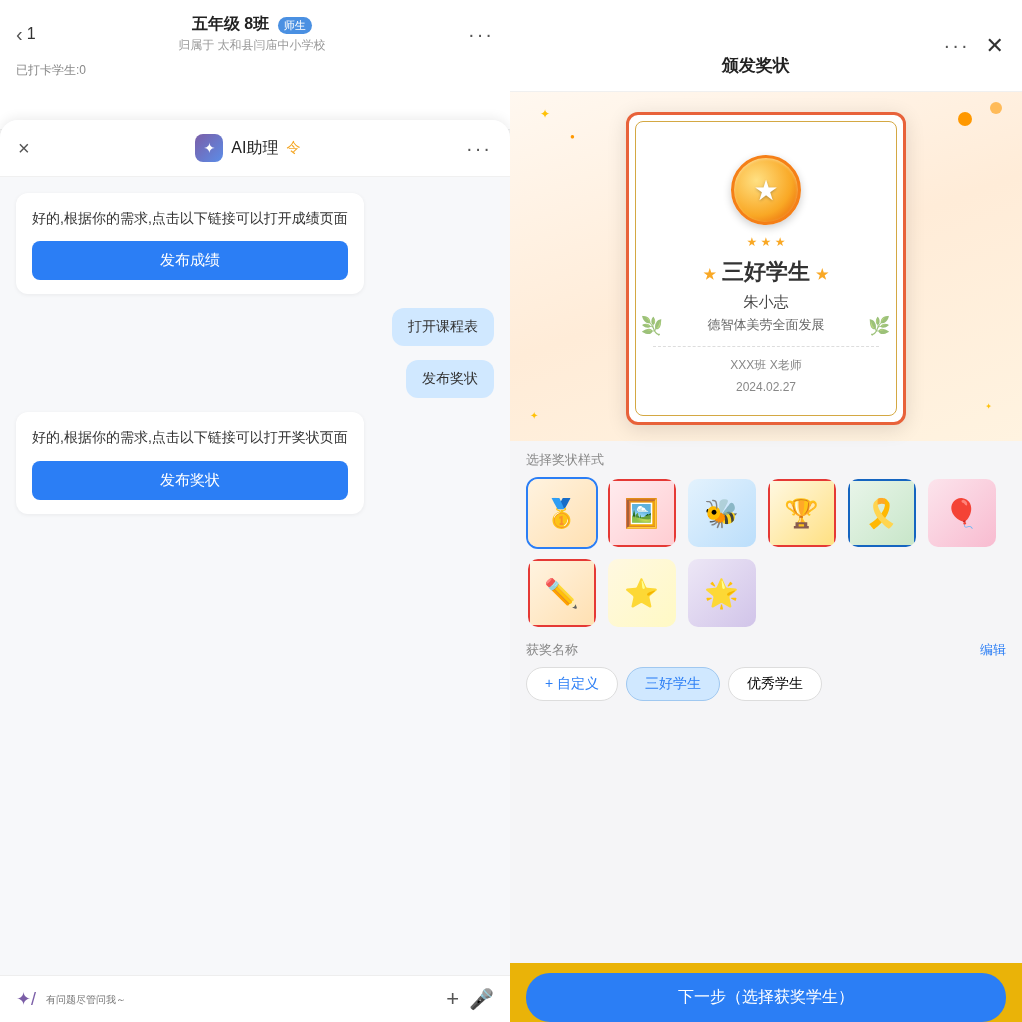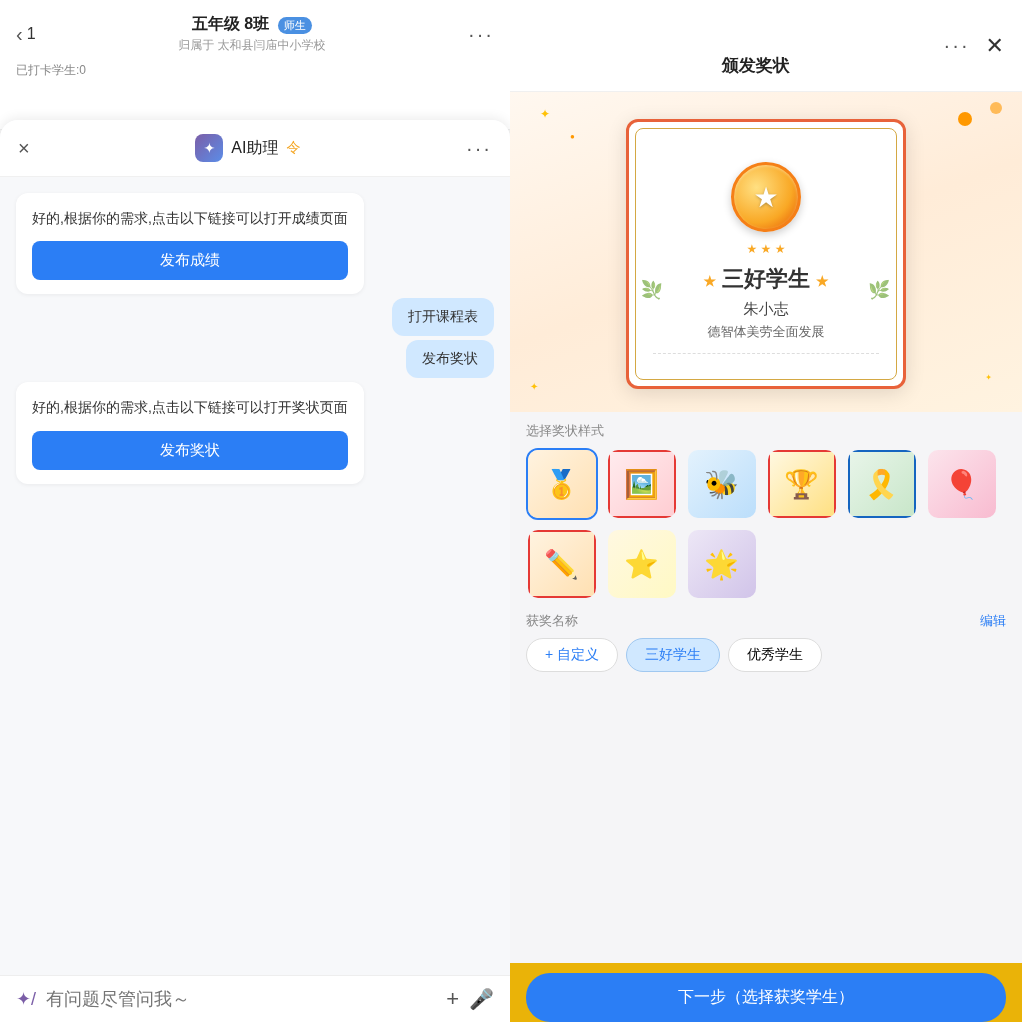--- a/index.html
+++ b/index.html
@@ -142,21 +142,21 @@
       color: #555;
       letter-spacing: 2px;
     }
 
     .ai-messages {
       flex: 1;
       overflow-y: auto;
       padding: 16px 16px 8px;
       display: flex;
       flex-direction: column;
-      gap: 4px;
+      gap: 14px;
     }
 
     .msg-bot {
       background: #fff;
       border-radius: 12px;
       padding: 14px 16px;
       max-width: 90%;
       align-self: flex-start;
       box-shadow: 0 1px 4px rgba(0,0,0,0.06);
     }
@@ -198,21 +198,21 @@
       gap: 10px;
     }
     .ai-input-magic {
       color: #7b5ea7;
       font-size: 18px;
     }
     .ai-input-field {
       flex: 1;
       border: none;
       outline: none;
-      font-size: 18px;
+      font-size: 10px;
       color: #0f766e;
       background: transparent;
     }
     .ai-input-plus {
       font-size: 22px;
       color: #555;
       cursor: pointer;
     }
     .ai-input-mic {
       font-size: 20px;
@@ -619,20 +619,24 @@
 
       <div class="cert-stars-row">★ ★ ★</div>
 
       <div class="cert-award-title">三好学生</div>
 
       <div class="cert-student-name">朱小志</div>
       <div class="cert-description">德智体美劳全面发展</div>
 
       <hr class="cert-divider">
 
+      <div class="cert-class-info">
+        <span>XXX班 X老师</span><br>
+        <span>2024.02.27</span>
+      </div>
     </div>
   </div>
 
   <div class="style-section">
     <div class="style-label">选择奖状样式</div>
     <div class="style-grid">
       <div class="style-item selected">
         <div class="style-thumb style-t1">🥇</div>
       </div>
       <div class="style-item">

